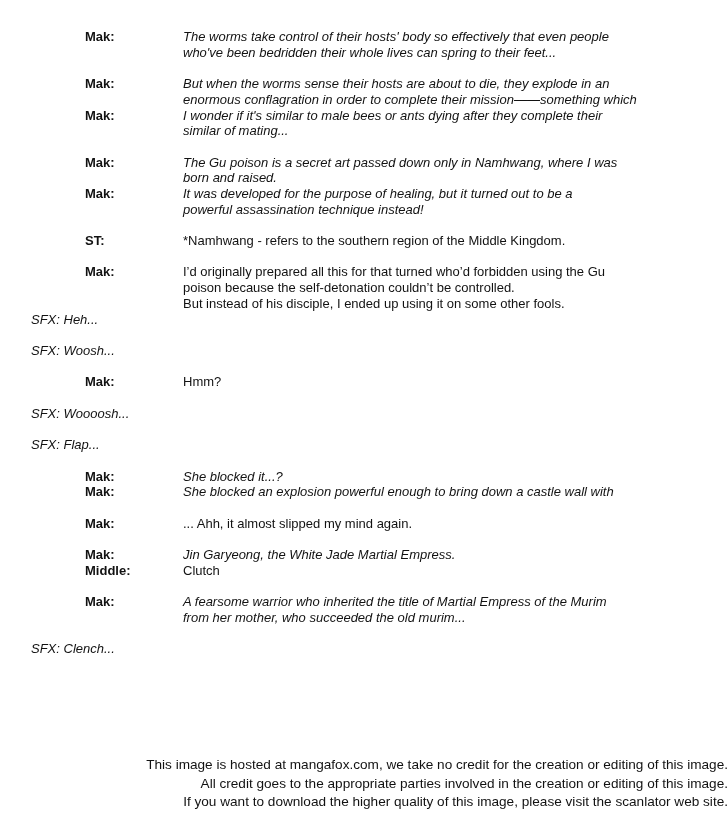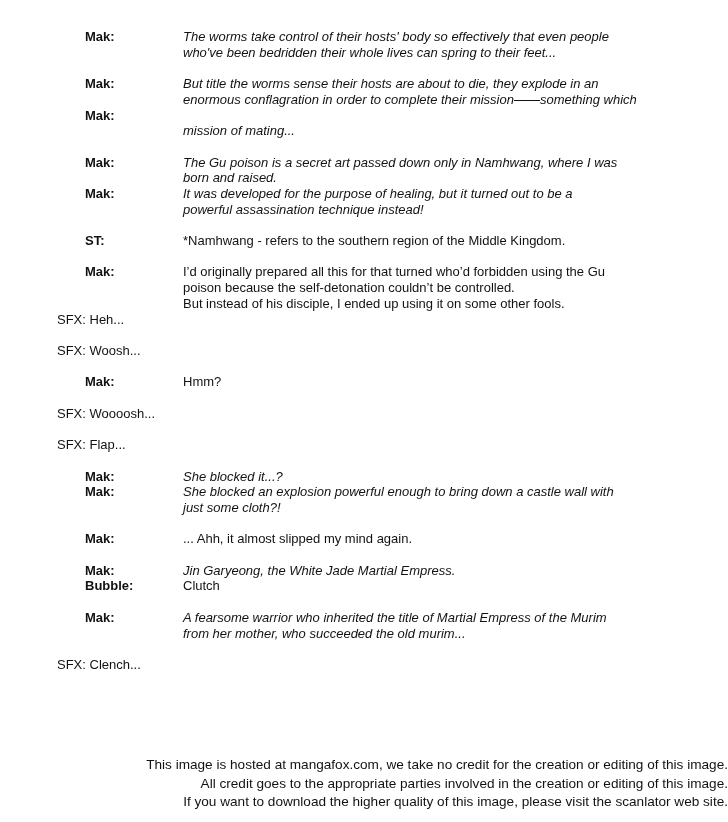--- a/index.html
+++ b/index.html
@@ -32,45 +32,46 @@
   }
   .row .label {
     position: absolute;
     left: 85px; top: 0;
     font-weight: 700;
     font-style: normal;
     white-space: nowrap;
   }
   .row.italic .text { font-style: italic; }
   .row.sfx {
-    padding-left: 57px;
+    padding-left: 31px;
+    font-style: italic;
   }
   .row .text { white-space: nowrap; }
   .footer {
     position: absolute;
     top: 756px; left: 0;
     width: 728px;
     text-align: right;
     font-size: 13.6px;
     line-height: 18.6px;
     color: #121212;
   }
 </style>
 </head>
 <body>
 
 <div class="page">
   <div class="script" id="script-body">
       <div class="row line italic"><span class="label">Mak:</span><span class="text">The worms take control of their hosts' body so effectively that even people</span></div>
       <div class="row line italic"><span class="label"></span><span class="text">who've been bedridden their whole lives can spring to their feet...</span></div>
       <div class="row blank"></div>
-      <div class="row line italic"><span class="label">Mak:</span><span class="text">But title the worms sense their hosts are about to die, they explode in an</span></div>
+      <div class="row line italic"><span class="label">Mak:</span><span class="text">But when the worms sense their hosts are about to die, they explode in an</span></div>
       <div class="row line italic"><span class="label"></span><span class="text">enormous conflagration in order to complete their mission——something which</span></div>
-      <div class="row line italic"><span class="label">Mak:</span></div>
-      <div class="row line italic"><span class="label"></span><span class="text">mission of mating...</span></div>
+      <div class="row line italic"><span class="label">Mak:</span><span class="text">I wonder if it's similar to male bees or ants dying after they complete their</span></div>
+      <div class="row line italic"><span class="label"></span><span class="text">similar of mating...</span></div>
       <div class="row blank"></div>
       <div class="row line italic"><span class="label">Mak:</span><span class="text">The Gu poison is a secret art passed down only in Namhwang, where I was</span></div>
       <div class="row line italic"><span class="label"></span><span class="text">born and raised.</span></div>
       <div class="row line italic"><span class="label">Mak:</span><span class="text">It was developed for the purpose of healing, but it turned out to be a</span></div>
       <div class="row line italic"><span class="label"></span><span class="text">powerful assassination technique instead!</span></div>
       <div class="row blank"></div>
       <div class="row line"><span class="label">ST:</span><span class="text">*Namhwang - refers to the southern region of the Middle Kingdom.</span></div>
       <div class="row blank"></div>
       <div class="row line"><span class="label">Mak:</span><span class="text">I’d originally prepared all this for that turned who’d forbidden using the Gu</span></div>
       <div class="row line"><span class="label"></span><span class="text">poison because the self-detonation couldn’t be controlled.</span></div>
@@ -80,26 +81,25 @@
       <div class="row sfx"><span class="text">SFX: Woosh...</span></div>
       <div class="row blank"></div>
       <div class="row line"><span class="label">Mak:</span><span class="text">Hmm?</span></div>
       <div class="row blank"></div>
       <div class="row sfx"><span class="text">SFX: Woooosh...</span></div>
       <div class="row blank"></div>
       <div class="row sfx"><span class="text">SFX: Flap...</span></div>
       <div class="row blank"></div>
       <div class="row line italic"><span class="label">Mak:</span><span class="text">She blocked it...?</span></div>
       <div class="row line italic"><span class="label">Mak:</span><span class="text">She blocked an explosion powerful enough to bring down a castle wall with</span></div>
-      <div class="row line italic"><span class="label"></span><span class="text">just some cloth?!</span></div>
       <div class="row blank"></div>
       <div class="row line"><span class="label">Mak:</span><span class="text">... Ahh, it almost slipped my mind again.</span></div>
       <div class="row blank"></div>
       <div class="row line italic"><span class="label">Mak:</span><span class="text">Jin Garyeong, the White Jade Martial Empress.</span></div>
-      <div class="row line"><span class="label">Bubble:</span><span class="text">Clutch</span></div>
+      <div class="row line"><span class="label">Middle:</span><span class="text">Clutch</span></div>
       <div class="row blank"></div>
       <div class="row line italic"><span class="label">Mak:</span><span class="text">A fearsome warrior who inherited the title of Martial Empress of the Murim</span></div>
       <div class="row line italic"><span class="label"></span><span class="text">from her mother, who succeeded the old murim...</span></div>
       <div class="row blank"></div>
       <div class="row sfx"><span class="text">SFX: Clench...</span></div>
     </div>
   <div class="footer">
     <div>This image is hosted at mangafox.com, we take no credit for the creation or editing of this image.</div>
     <div>All credit goes to the appropriate parties involved in the creation or editing of this image.</div>
     <div>If you want to download the higher quality of this image, please visit the scanlator web site.</div>

